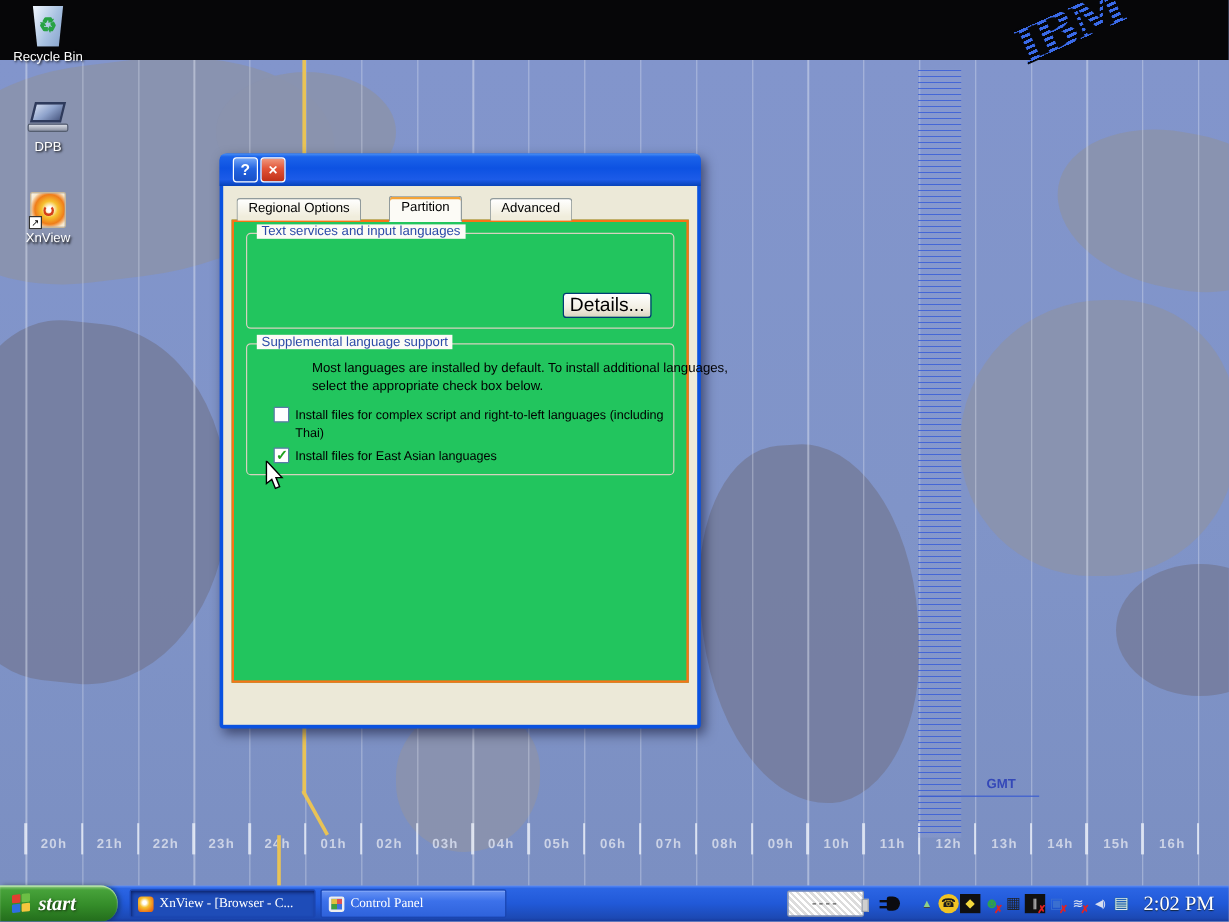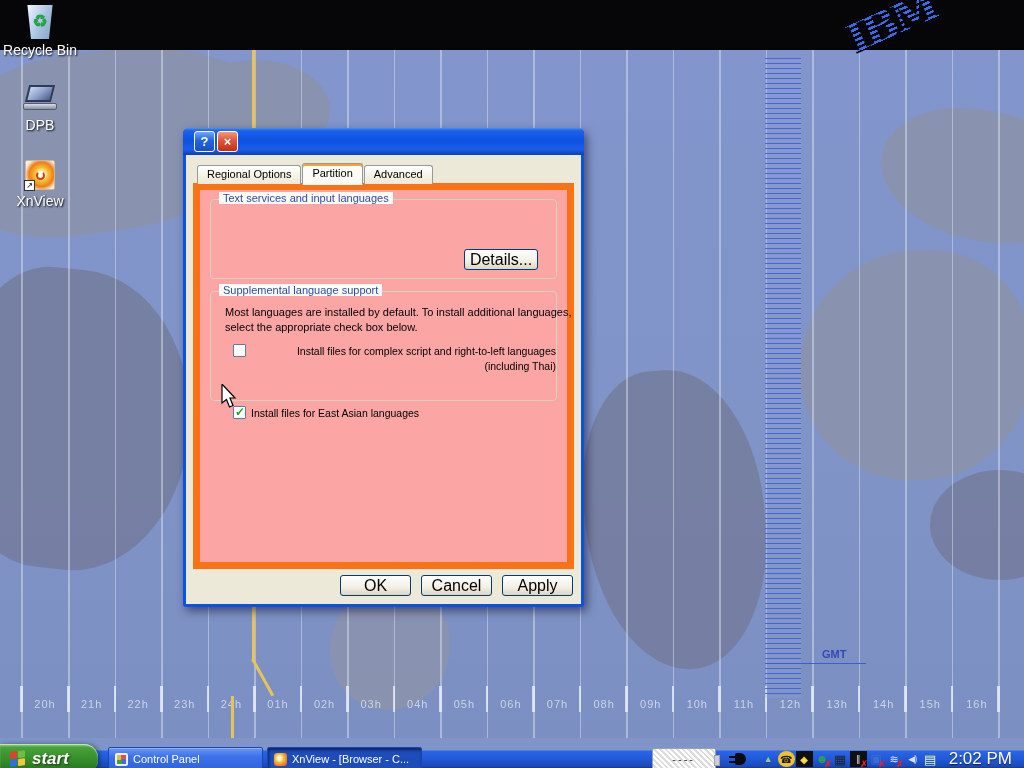--- a/index.html
+++ b/index.html
@@ -17,30 +17,30 @@
     background:linear-gradient(180deg,#8295cc 0%,#8094c8 55%,#7b8fc2 100%); }
   .land { position:absolute; background:#8a92ae; opacity:.92; }
   .land.dark { background:#757e9f; }
   .tz-lines { position:absolute; inset:0;
     background:repeating-linear-gradient(90deg, rgba(228,233,244,.45) 0 1px, transparent 1px 46.5px);
     background-position:22px 0; }
   .tz-ticks { position:absolute; left:0; right:0; top:636px; height:26px;
     background:repeating-linear-gradient(90deg, rgba(240,244,252,.75) 0 2px, transparent 2px 46.5px);
     background-position:21px 0; }
   .hours { position:absolute; left:30px; right:32px; top:648px; display:flex; justify-content:space-between; }
-  .hours span { width:30px; text-align:center; font-size:11px; color:#ccd3e6; letter-spacing:1px; }
+  .hours span { width:30px; text-align:center; font-size:11px; color:#ccd3e6; letter-spacing:1px;font-weight:bold; }
   .hatch-band { position:absolute; left:765px; top:8px; width:36px; height:640px;
     background:repeating-linear-gradient(180deg, rgba(58,94,216,.85) 0 1px, rgba(150,165,215,.25) 1px 5px); }
   .gmt { position:absolute; left:822px; top:598px; font-size:11px; font-weight:bold; color:#3448b8; }
   .gmt-underline { position:absolute; left:766px; top:613px; width:100px; height:1px; background:#3c5ed0; }
   .meridian { position:absolute; width:3px; background:#e9c355; z-index:3; }
 
   
   .desk-icon { position:absolute; width:78px; text-align:center; z-index:4; cursor:default; }
-  .desk-icon .lbl { margin-top:3px; font-size:14px; color:#fff; text-shadow:1px 1px 2px #000; }
+  .desk-icon .lbl { margin-top:3px; font-size:11px; color:#fff; text-shadow:1px 1px 2px #000; }
   .ico-bin { width:30px; height:34px; margin:0 auto; clip-path:polygon(8% 0,92% 0,80% 100%,20% 100%);
     background:linear-gradient(115deg,#eaf2fc 10%,#a9c2e2 55%,#7f9cc6); position:relative; }
   .ico-bin span { position:absolute; inset:0; font-size:17px; line-height:34px; color:#27a244; font-weight:bold; }
   .ico-laptop { width:36px; height:30px; margin:0 auto; position:relative; }
   .ico-laptop .scr { position:absolute; left:5px; top:1px; width:26px; height:17px; transform:skewX(-14deg);
     background:linear-gradient(135deg,#cdd8ee 0%,#8fa3cc 50%,#4d5c85); border:2px solid #2e3a5c; }
   .ico-laptop .base { position:absolute; left:1px; top:19px; width:34px; height:7px;
     background:linear-gradient(#d9dde6,#8a90a0); border:1px solid #555e70; border-radius:2px; }
   .ico-xnview { width:30px; height:30px; margin:0 auto; position:relative; border:1px solid #c8b89a; border-radius:2px;
     background:radial-gradient(circle at 55% 48%, #fff 0 10%, #f6c12f 32%, #ef7d1a 58%, #f7e9cf 78%, #fdf8ee 100%); }
@@ -54,47 +54,47 @@
   .titlebar { position:absolute; left:0; top:0; right:0; height:27px; border-radius:5px 5px 0 0; padding:0 5px 0 9px;
     background:linear-gradient(180deg,#4a90f5 0%,#1b63ea 10%,#0d52e2 45%,#1c5be8 80%,#0742b8 100%);
     display:flex; align-items:center; }
   .titlebar .ttl { flex:1; color:#fff; font-weight:bold; font-size:13px; text-shadow:1px 1px 1px rgba(0,0,60,.55); }
   .cap-btn { width:21px; height:21px; margin-left:2px; border:1px solid #fff; border-radius:3px; color:#fff;
     font-weight:bold; font-size:13px; line-height:19px; text-align:center; cursor:pointer; }
   .cap-help { background:linear-gradient(180deg,#72a6f8,#2464e0 45%,#1850c8); }
   .cap-close { background:linear-gradient(180deg,#f0997e,#e25437 45%,#c03018); }
   .dlg-body { position:absolute; left:3px; right:3px; top:27px; bottom:3px; background:#ece9d8; }
 
-  .tabs { position:absolute; left:11px; top:8px; display:flex; align-items:flex-end; z-index:2; }
+  .tabs { position:absolute; left:11px; top:8px; display:flex; align-items:flex-end; z-index:2;gap:22px; }
   .tab { height:19px; padding:2px 9px 0; margin-right:1px; font-size:11px; color:#000;
     background:linear-gradient(180deg,#fff,#f0eddc 80%); border:1px solid #919b9c; border-bottom:none;
     border-radius:3px 3px 0 0; cursor:pointer; }
   .tab.active { height:22px; padding-top:3px; background:#fcfbf6; position:relative; border-bottom:1px solid #fcfbf6; margin-bottom:-1px;
     box-shadow:inset 0 2px 0 #f3a338; }
-  .page { position:absolute; left:7px; right:7px; top:28px; bottom:35px; background:#fca5a5; border:7px solid #f97316; font-size:11px; }
+  .page { position:absolute; left:7px; right:7px; top:28px; bottom:35px; background:#22c55e; border:2px solid #f97316; font-size:11px; }
 
   .groupbox { position:absolute; left:10px; right:10px; border:1px solid #d5d2bf; border-radius:4px; }
   .groupbox .gb-title { position:absolute; left:8px; top:-8px; background:#fcfbf6; padding:0 4px; font-size:11px; color:#2b4ba8; }
   .gb-text { position:absolute; left:14px; top:13px; color:#000; line-height:15px; }
   .xp-btn { background:linear-gradient(180deg,#fff 0%,#f2efe4 60%,#dcd5c0 100%); border:1px solid #003c74; border-radius:3px;
     font-size:16px; font-family:"Liberation Sans",sans-serif; color:#000; cursor:pointer; }
   .details-btn { position:absolute; right:18px; bottom:8px; width:74px; height:21px; }
   .chk-row { position:absolute; left:22px; display:flex; }
   .checkbox { width:13px; height:13px; flex:0 0 13px; background:#fff; border:1px solid #5a7ca8; border-radius:1px; position:relative; cursor:pointer; }
   .checkbox.checked::after { content:"✓"; position:absolute; left:1px; top:-2px; color:#21a121; font-size:12px; font-weight:bold; }
   .chk-row label { margin-left:5px; max-width:334px; line-height:15px; font-size:10.5px; cursor:default; }
 
   .dlg-buttons { position:absolute; right:8px; bottom:8px; display:flex; gap:10px; }
   .dlg-buttons button { width:71px; height:21px; }
 
   .cursor { position:absolute; z-index:20; }
 
   
-  .taskbar { position:absolute; left:0; bottom:0; width:1024px; height:18px; z-index:30;
-    background:linear-gradient(180deg,#5a8af5 0%,#2b65e4 8%,#2159d8 50%,#1c49b4 90%,#16399b 100%); display:flex; align-items:center; }
+  .taskbar { position:absolute; left:0; bottom:0; width:1024px; height:30px; z-index:30;
+    background:linear-gradient(180deg,#5a8af5 0%,#2b65e4 8%,#2159d8 50%,#1c49b4 90%,#16399b 100%); display:flex; align-items:center;font-family:Liberation Serif, serif; }
   .start-btn { height:30px; width:98px; border-radius:0 14px 14px 0; display:flex; align-items:center; padding-left:10px; gap:6px; cursor:pointer;
     background:linear-gradient(180deg,#8ecf7f 0%,#47a23a 12%,#348c29 55%,#25701d 95%);
     box-shadow:inset 0 1px 1px #c7e8b8, 2px 0 4px rgba(0,20,0,.4); }
   .start-btn .s-label { color:#fff; font-size:17px; font-weight:bold; font-style:italic; text-shadow:1px 1px 2px #1a3a12; }
   .winflag { width:16px; height:16px; display:grid; grid-template-columns:7px 7px; grid-template-rows:7px 7px; gap:1px; transform:skewY(-6deg); }
   .winflag i { border-radius:1px; }
   .winflag i:nth-child(1){background:#e33e30;} .winflag i:nth-child(2){background:#6cbf45;}
   .winflag i:nth-child(3){background:#2f6fe0;} .winflag i:nth-child(4){background:#f5c63d;}
   .tasks { display:flex; gap:4px; margin-left:10px; }
   .task-btn { width:155px; height:24px; border-radius:2px; display:flex; align-items:center; gap:5px; padding:0 6px; cursor:pointer;
@@ -227,36 +227,31 @@
         </div>
       <div class="page">
 
         <div class="groupbox" style="top:9px;height:80px;">
           <span class="gb-title">Text services and input languages</span>
           <button class="xp-btn details-btn">Details...</button>
         </div>
 
         <div class="groupbox" style="top:101px;height:110px;">
           <span class="gb-title">Supplemental language support</span>
-          <div class="gb-text" style="width:362px;">Most languages are installed by default. To install additional languages, select the appropriate check box below.</div>
-          <div class="chk-row" style="top:52px;text-align:right;">
+          <div class="gb-text" style="width:362px;margin-left:40px;">Most languages are installed by default. To install additional languages, select the appropriate check box below.</div>
+          <div class="chk-row" style="top:52px;">
             <span class="checkbox"></span>
             <label>Install files for complex script and right-to-left languages (including Thai)</label>
           </div>
-          <div class="chk-row" style="top:86px;margin-top:28px;">
+          <div class="chk-row" style="top:86px;">
             <span class="checkbox checked"></span>
             <label>Install files for East Asian languages</label>
           </div>
         </div>
 
-      </div>
-      <div class="dlg-buttons">
-        <button class="xp-btn">OK</button>
-        <button class="xp-btn">Cancel</button>
-        <button class="xp-btn">Apply</button>
       </div>
     </div>
   </div>
 
   <svg class="cursor" style="left:221px;top:384px;" width="18" height="27" viewBox="0 0 18 27">
     <polygon points="1,0 1,19 5.5,15.5 8.5,23 12,21.5 9,14 14,14" fill="#ffffff" stroke="#000000" stroke-width="1.2"></polygon>
   </svg>
 
   <div class="taskbar">
     <div class="start-btn">
@@ -264,28 +259,28 @@
           <i></i>
           <i></i>
           <i></i>
           <i></i>
         </span>
       <span class="s-label">start</span>
     </div>
     <div class="tasks">
 
 
+        <div class="task-btn active">
+          <span class="xnview-icon"></span>
+          <span>XnView - [Browser - C...</span>
+        </div>
+
         <div class="task-btn">
           <span class="control-panel-icon"></span>
           <span>Control Panel</span>
-        </div>
-
-        <div class="task-btn active">
-          <span class="xnview-icon"></span>
-          <span>XnView - [Browser - C...</span>
         </div>
       </div>
     <div class="battery">----</div>
     <div class="plug-icon">
         <span class="body"></span>
         <span class="p1"></span>
         <span class="p2"></span>
       </div>
     <div class="tray">
 

